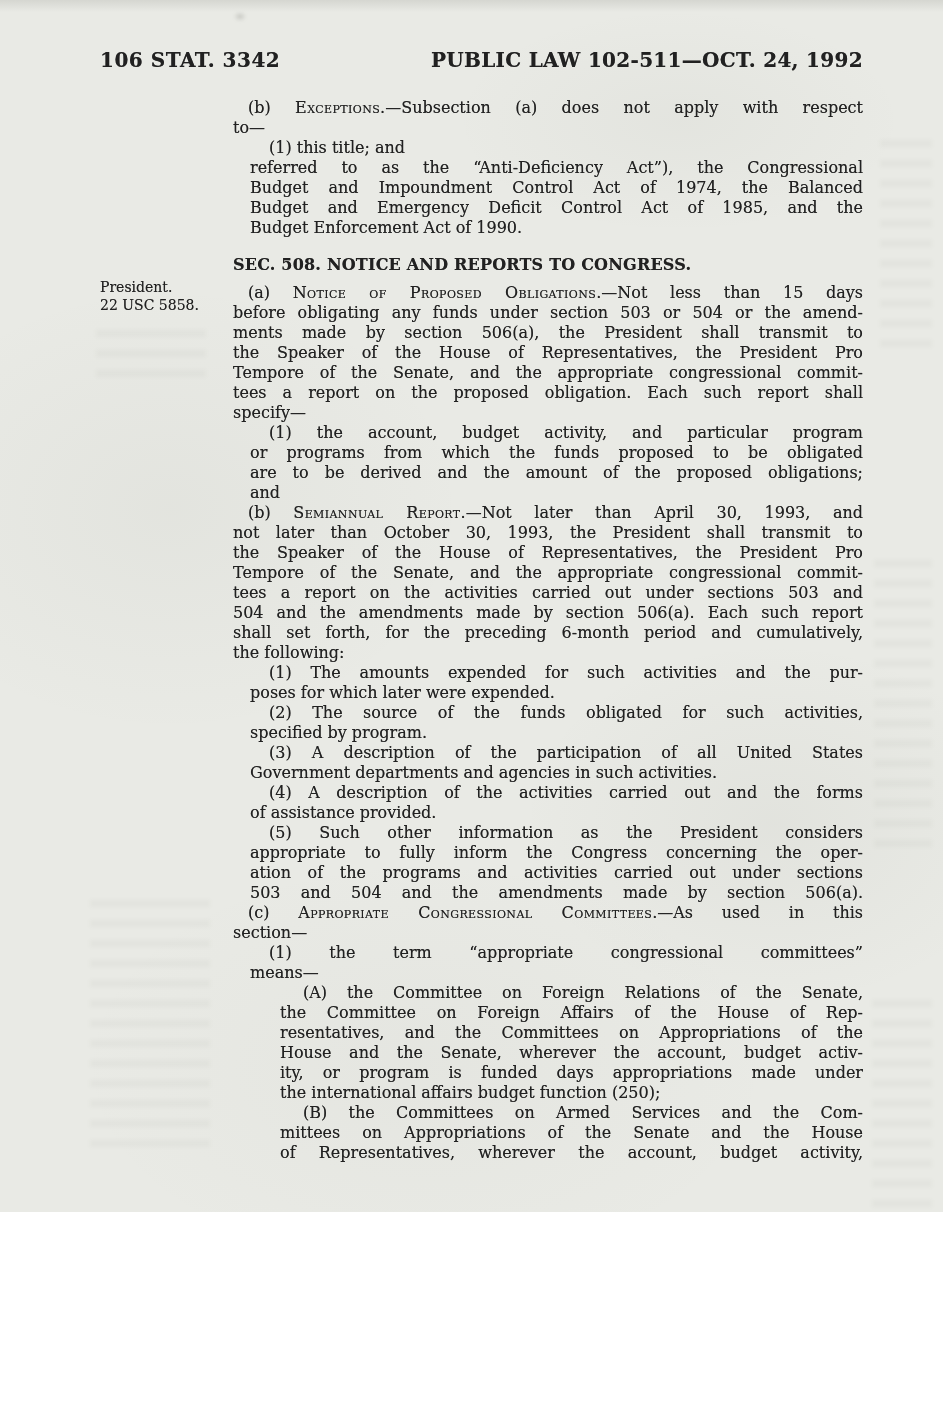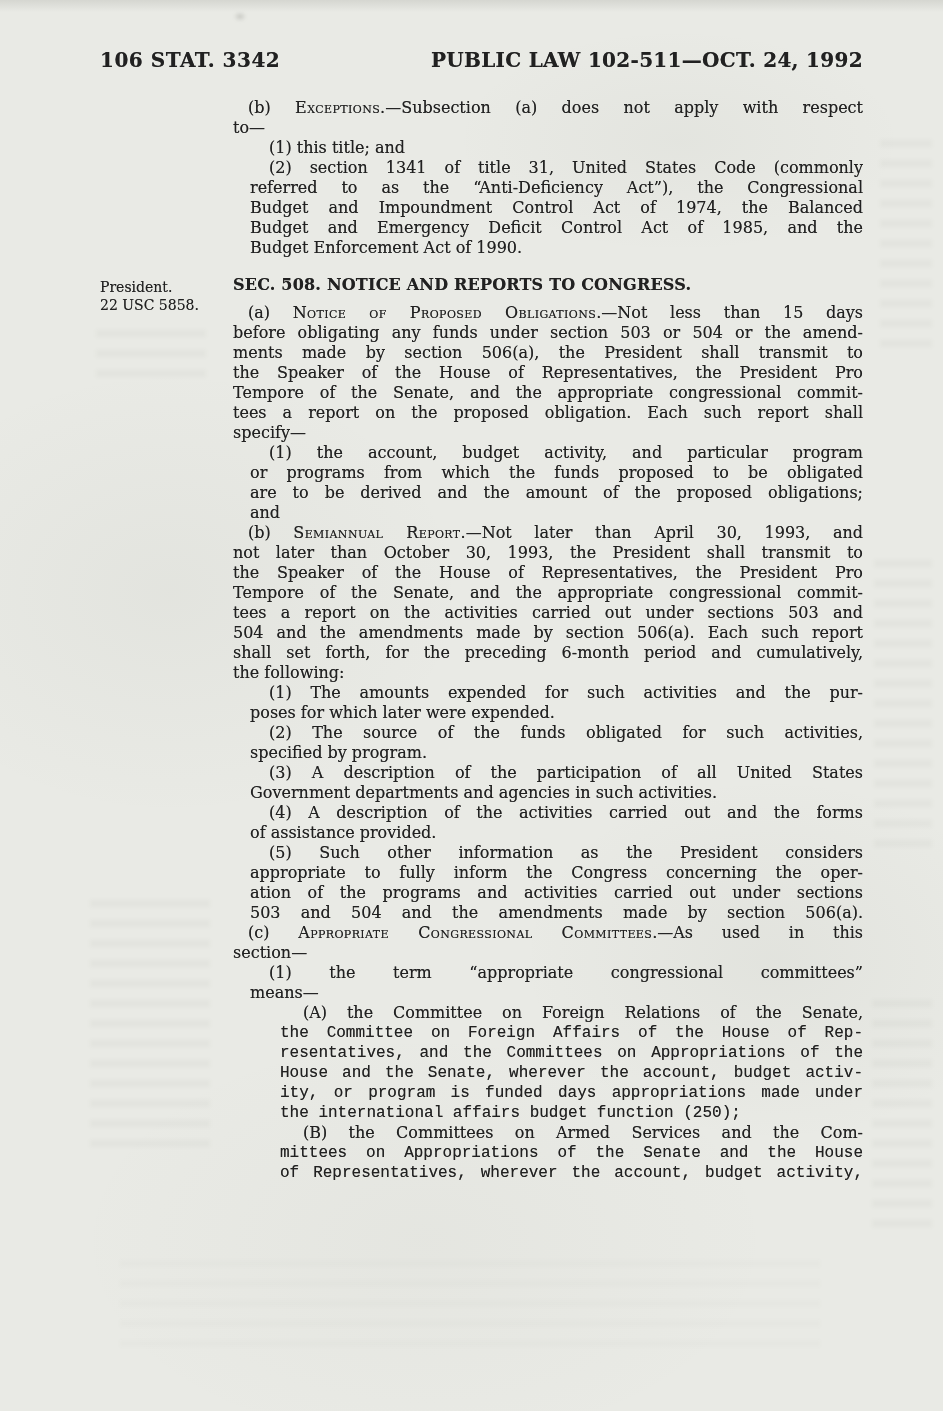--- a/index.html
+++ b/index.html
@@ -1,19 +1,19 @@
 <!DOCTYPE html>
 <html><head>
 <meta charset="utf-8">
 <style>
   html,body { margin:0; padding:0; }
   .page {
     position: relative;
     width: 943px;
-    height: 1411px;
+    height: 1212px;
     background:
       radial-gradient(ellipse 320px 160px at 72% 10%, rgba(120,125,112,0.05), transparent 70%),
       radial-gradient(ellipse 420px 320px at 18% 42%, rgba(110,115,102,0.05), transparent 70%),
       radial-gradient(ellipse 360px 260px at 82% 68%, rgba(110,115,102,0.06), transparent 70%),
       radial-gradient(ellipse 500px 300px at 45% 88%, rgba(120,122,110,0.04), transparent 70%),
       #e9eae5;
     overflow: hidden;
     font-family: "DejaVu Serif", "Liberation Serif", serif;
     color: #212121;
   }
@@ -59,21 +59,21 @@
   }
   .block { margin: 0; }
   .block.heading { margin: 17px 0 8px 0; font-weight: bold; letter-spacing: .2px; }
   .line { min-height: 20px; text-align: left; }
   .line.j { text-align: justify; text-align-last: justify; }
   .ind-sub-f     { padding-left: 15px; }
   .ind-sub-c     { padding-left: 0; }
   .ind-item-f    { padding-left: 36px; }
   .ind-item-c    { padding-left: 17px; }
   .ind-subitem-f { padding-left: 70px; }
-  .ind-subitem-c { padding-left: 47px; font-family: Liberation Mono, monospace; }
+  .ind-subitem-c { padding-left: 47px; }
   .ind-heading-f, .ind-heading-c { padding-left: 0; }
   .sc { font-variant: small-caps; letter-spacing: .4px; }
 </style>
 </head>
 <body>
 
 <div class="page">
   <div class="scan-top-shade"></div>
   <div class="smudge s1"></div>
   <div class="bleed b1"></div>
@@ -95,21 +95,20 @@
 
   <main class="doc">
       <div class="block">
         <div class="line ind-sub-f j"><span>(b) </span><span class="sc">Exceptions</span><span>.—Subsection (a) does not apply with respect</span></div>
         <div class="line ind-sub-c"><span>to—</span></div>
       </div>
       <div class="block">
         <div class="line ind-item-f"><span>(1) this title; and</span></div>
       </div>
       <div class="block">
-        <div class="line ind-item-f j"><span>(2) section 1341 of title 31, United States Code (commonly</span></div>
         <div class="line ind-item-c j"><span>referred to as the “Anti-Deficiency Act”), the Congressional</span></div>
         <div class="line ind-item-c j"><span>Budget and Impoundment Control Act of 1974, the Balanced</span></div>
         <div class="line ind-item-c j"><span>Budget and Emergency Deficit Control Act of 1985, and the</span></div>
         <div class="line ind-item-c"><span>Budget Enforcement Act of 1990.</span></div>
       </div>
       <div class="block heading">
         <div class="line ind-heading-f"><span>SEC. 508. NOTICE AND REPORTS TO CONGRESS.</span></div>
       </div>
       <div class="block">
         <div class="line ind-sub-f j"><span>(a) </span><span class="sc">Notice of Proposed Obligations</span><span>.—Not less than 15 days</span></div>

